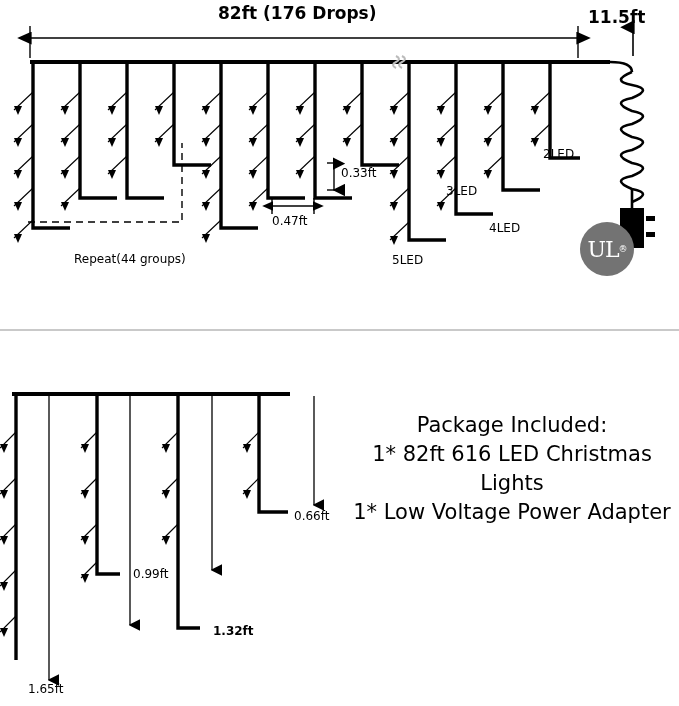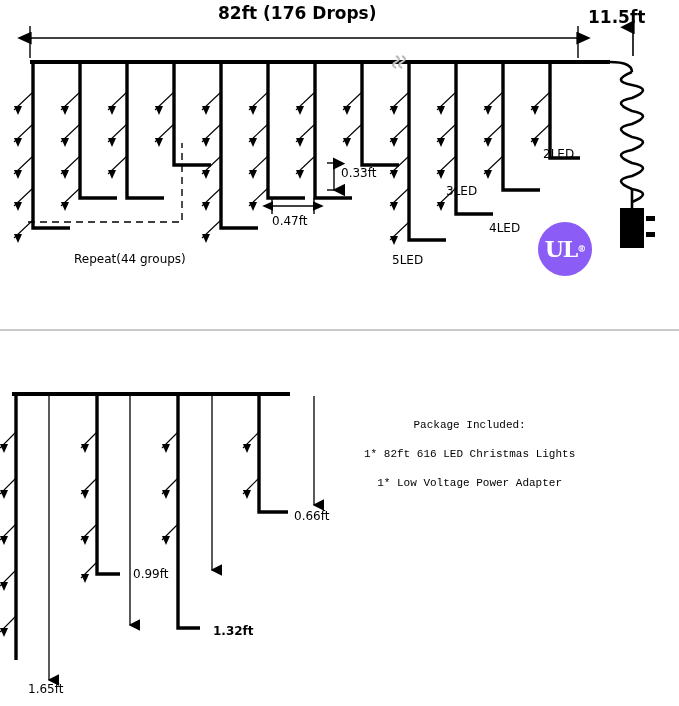--- a/index.html
+++ b/index.html
@@ -33,47 +33,46 @@
     font-family: "DejaVu Sans", sans-serif;
     color: #000;
     white-space: nowrap;
     line-height: 1.15;
   }
   .lbl-bold { font-weight: bold; }
   .t17 { font-size: 17px; }
   .t16 { font-size: 12px; }
   .pkg-block {
     position: absolute;
-    left: 364px;
+    left: 345px;
     top: 411px;
-    font-size: 11px;
+    font-size: 21px;
     line-height: 29px;
-    font-family: Liberation Mono, monospace;
   }
   .volt-block {
     position: absolute;
     left: 364px;
     top: 622px;
     font-size: 16.5px;
     line-height: 29px;
   }
   .ul-badge {
     position: absolute;
-    left: 538px;
+    left: 580px;
     top: 222px;
     width: 54px;
     height: 54px;
     border-radius: 50%;
-    background: #8b5cf6;
+    background: #737373;
     color: #fff;
     display: flex;
     align-items: center;
     justify-content: center;
     font-family: "DejaVu Serif", serif;
-    font-weight: bold;
+    font-weight: normal;
     font-size: 22px;
     letter-spacing: -1px;
   }
   .ul-badge sup {
     font-size: 9px;
     vertical-align: super;
   }
   .divider {
     position: absolute;
     left: 0;

